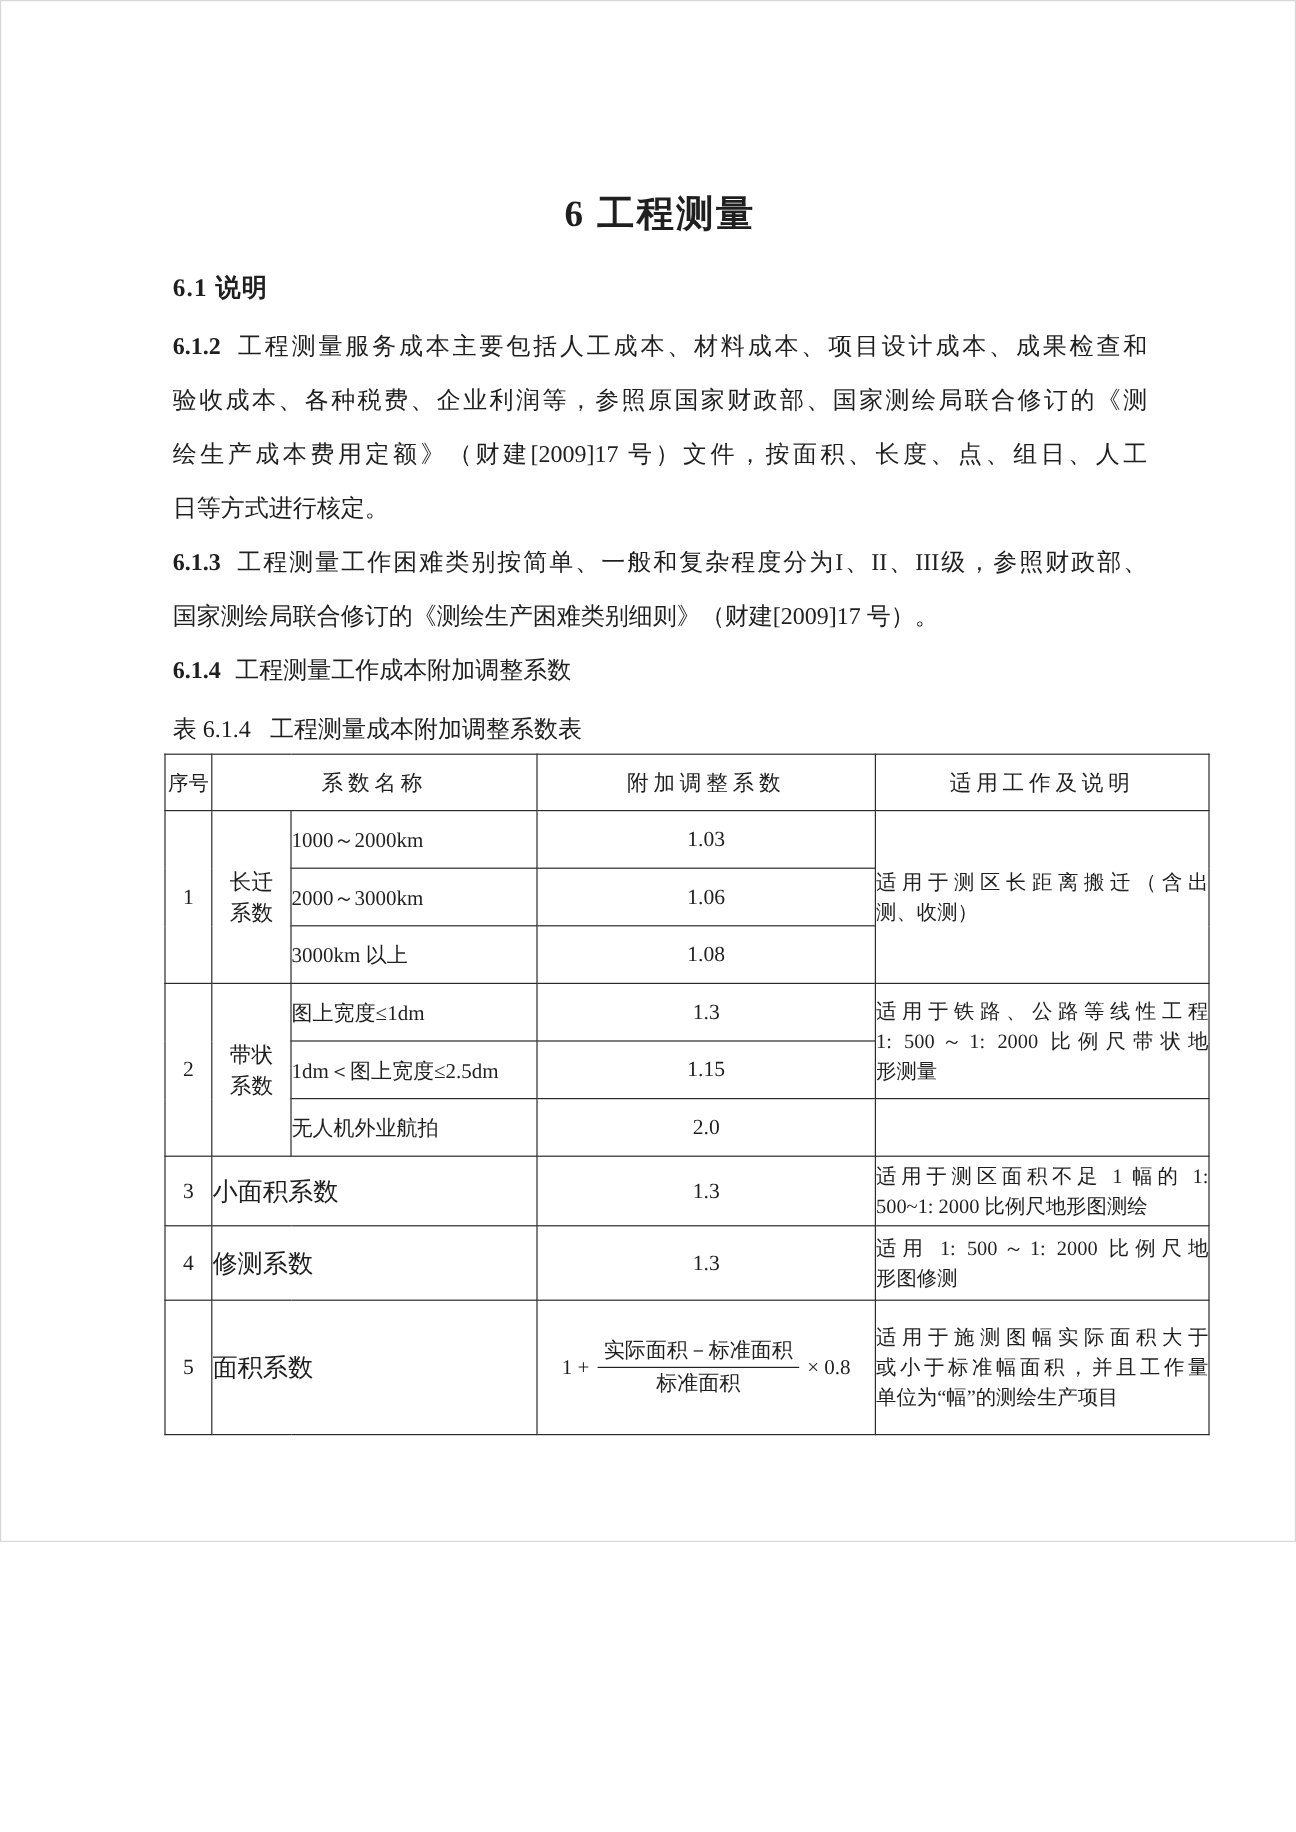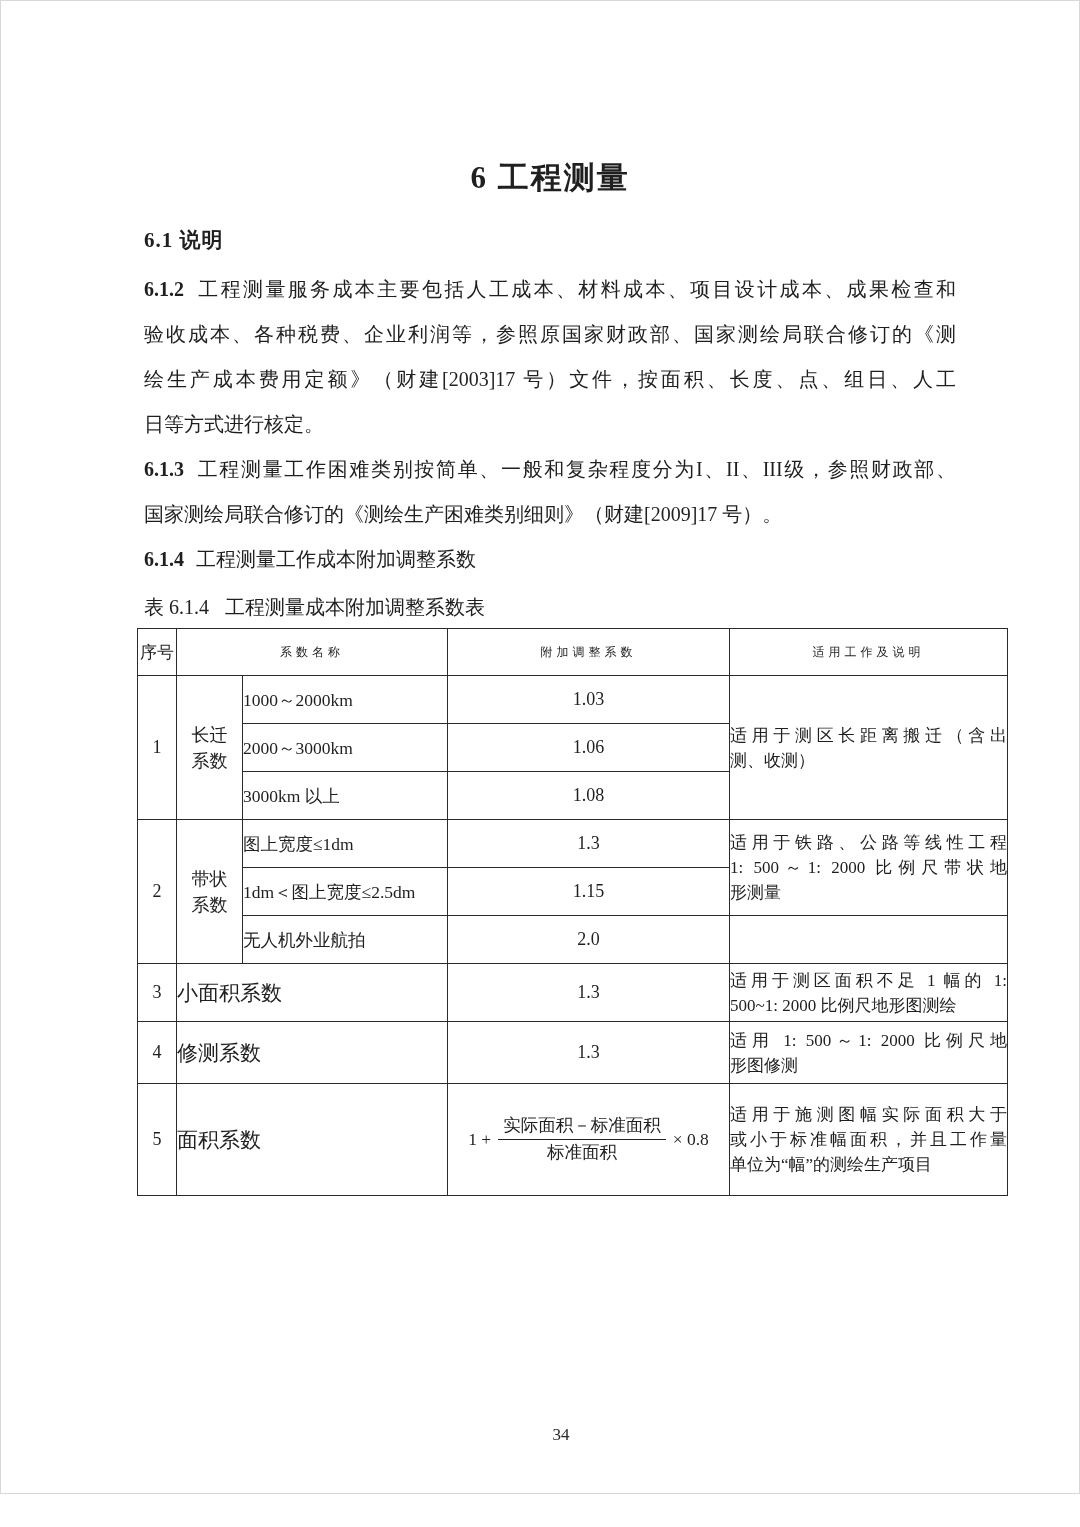--- a/index.html
+++ b/index.html
@@ -1,32 +1,32 @@
 <!DOCTYPE html>
 <html><head>
 <meta charset="utf-8">
 <style>
   html,body{margin:0;padding:0;background:#ffffff;}
   .page{
-    position:relative;width:1080px;height:1494px;box-sizing:border-box;
+    position:relative;width:1080px;height:1285px;box-sizing:border-box;
     background:#ffffff;border:1px solid #d8d8d8;
     font-family:"Liberation Serif","DejaVu Serif",serif;color:#1f1f1f;
     overflow:hidden;
   }
   .content{position:absolute;left:143px;top:156px;width:812px;}
   .doc-title{font-size:31px;font-weight:bold;text-align:center;margin:0 0 27px 0;letter-spacing:2px;}
   .sec-heading{font-size:21px;font-weight:bold;margin:0 0 13px 0;letter-spacing:1px;}
   .bline{font-size:20px;line-height:45px;text-align:justify;text-align-last:justify;text-justify:inter-character;white-space:nowrap;}
   .bline.last{text-align-last:left;white-space:normal;}
   .pnum{font-weight:bold;margin-right:12px;}
   .tbl-caption{font-size:20px;font-weight:normal;margin:12px 0 7px 0;}
   .tbl-caption .cap-label{margin-right:16px;}
   table.coef{border-collapse:collapse;table-layout:fixed;width:870px;margin-left:-7px;}
   table.coef td,table.coef th{border:1.5px solid #2b2b2b;font-weight:normal;padding:0;vertical-align:middle;box-sizing:border-box;}
-  th.h{font-size:12px;letter-spacing:4px;text-align:center;}
+  th.h{font-size:18px;letter-spacing:4px;text-align:center;}
   th.h-no{font-size:17px;letter-spacing:0;line-height:21px;text-align:center;padding:2px 8px;}
   td.no{text-align:center;font-size:18px;}
   td.group{text-align:center;font-size:18px;line-height:26px;}
   td.item{font-size:17.5px;padding-left:11px;text-align:left;}
   td.val{text-align:center;font-size:18px;}
   td.name{font-size:21px;padding-left:11px;text-align:left;}
   td.desc{font-size:17px;padding:5px 10px;}
   .dline{line-height:25px;text-align:justify;text-align-last:justify;text-justify:inter-character;}
   .dline.last{text-align-last:left;}
   tr.r-head{height:47px;}
@@ -47,21 +47,21 @@
   <div class="content">
 
     <h1 class="doc-title">6 工程测量</h1>
 
     <h2 class="sec-heading">6.1 说明</h2>
 
 
     <div>
       <div class="bline"><span class="pnum">6.1.2</span><span>工程测量服务成本主要包括人工成本、材料成本、项目设计成本、成果检查和</span></div>
       <div class="bline"><span>验收成本、各种税费、企业利润等，参照原国家财政部、国家测绘局联合修订的《测</span></div>
-      <div class="bline"><span>绘生产成本费用定额》（财建[2003]17 号）文件，按面积、长度、点、组日、人工</span></div>
+      <div class="bline"><span>绘生产成本费用定额》（财建[2009]17 号）文件，按面积、长度、点、组日、人工</span></div>
       <div class="bline last"><span>日等方式进行核定。</span></div>
     </div>
 
     <div>
       <div class="bline"><span class="pnum">6.1.3</span><span>工程测量工作困难类别按简单、一般和复杂程度分为I、II、III级，参照财政部、</span></div>
       <div class="bline last"><span>国家测绘局联合修订的《测绘生产困难类别细则》（财建[2009]17 号）。</span></div>
     </div>
 
     <div>
       <div class="bline last"><span class="pnum">6.1.4</span><span>工程测量工作成本附加调整系数</span></div>

